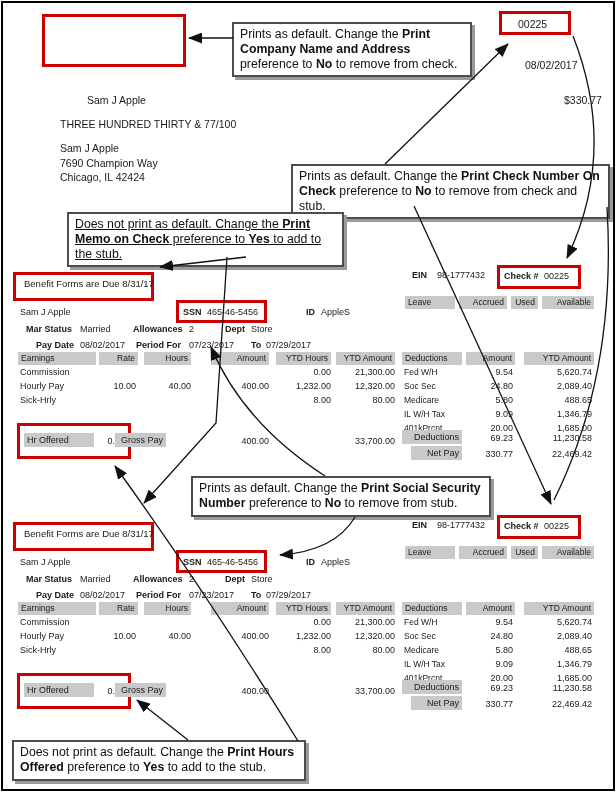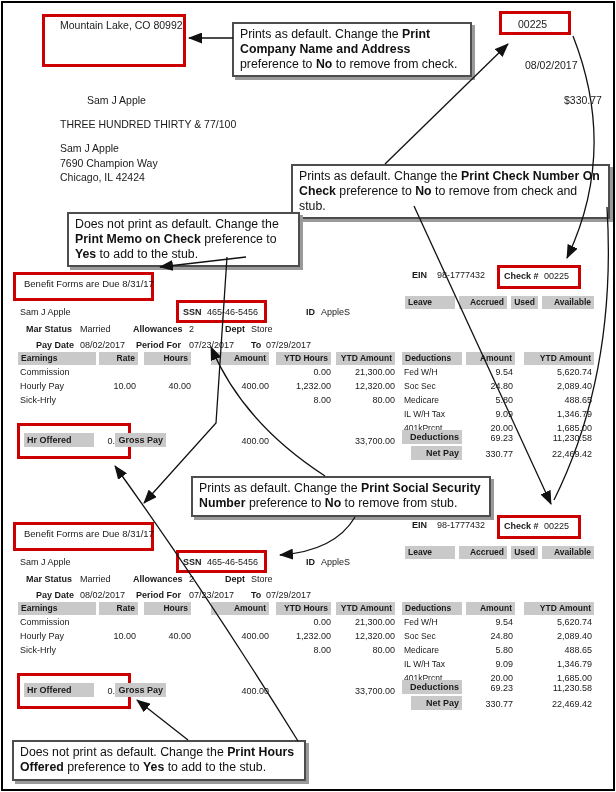--- a/index.html
+++ b/index.html
@@ -3,37 +3,36 @@
 <meta charset="utf-8">
 <style>
   html,body{margin:0;padding:0;background:#fff;}
   body{width:616px;height:792px;position:relative;overflow:hidden;
        font-family:"Liberation Sans","DejaVu Sans",sans-serif;color:#1a1a1a;}
   .page{position:absolute;left:1px;top:1px;width:610px;height:786px;border:2px solid #000;background:#fff;}
   .abs{position:absolute;white-space:nowrap;}
   .b{font-weight:bold;}
   .chk{font-size:10.5px;line-height:16px;}
   .stub-t{font-size:9px;}
-  .chip{position:absolute;background:#c9c9c9;font-size:8.5px;font-weight:bold;
+  .chip{position:absolute;background:#c9c9c9;font-size:8.5px;font-weight:normal;
         height:13px;line-height:13px;padding:0 3px;box-sizing:border-box;}
   .red-box{position:absolute;border:3px solid #cc0000;box-sizing:border-box;background:transparent;}
   .callout{position:absolute;background:#fff;border:2px solid #4d4d4d;
            box-shadow:3px 3px 0 #9a9a9a;padding:3px 6px 4px 6px;
            font-size:12.3px;line-height:1.2;color:#111;box-sizing:border-box;}
   svg.overlay{position:absolute;left:0;top:0;pointer-events:none;}
 </style>
 </head>
 <body>
 
 <div class="page">
 
   <div>
     <div class="red-box" style="left:39px;top:11px;width:144px;height:53px;"></div>
     <div class="abs chk" style="left:57px;top:14px;">
-      <div>Mountain Lake, CO  80992</div>
     </div>
 
     <div class="red-box" style="left:496px;top:8px;width:72px;height:24px;"></div>
     <div class="abs chk" style="left:515px;top:13px;">00225</div>
 
     <div class="abs chk" style="left:522px;top:54px;">08/02/2017</div>
     <div class="abs chk" style="left:84px;top:89px;">Sam J Apple</div>
     <div class="abs chk" style="left:522px;top:89px;padding-left:39px;">$330.77</div>
     <div class="abs chk" style="left:57px;top:113px;">THREE HUNDRED THIRTY &amp; 77/100</div>
     <div class="abs chk" style="left:57px;top:138px;line-height:14.5px;">
@@ -199,21 +198,21 @@
         <div class="abs stub-t" style="left: 440px; top: 168px; width: 70px; text-align: right; font-weight: normal;">69.23</div>
         <div class="abs stub-t" style="left: 519px; top: 168px; width: 70px; text-align: right; font-weight: normal;">11,230.58</div>
         <div class="chip" style="left: 408px; top: 181px; width: 51px; text-align: right; height: 14px; line-height: 14px; font-size: 9px;">Net Pay</div>
         <div class="abs stub-t" style="left: 440px; top: 184px; width: 70px; text-align: right; font-weight: normal;">330.77</div>
         <div class="abs stub-t" style="left: 519px; top: 184px; width: 70px; text-align: right; font-weight: normal;">22,469.42</div>
       </div>
     </div>
   <div id="callouts">
       <div class="callout" style="left: 229px; top: 19px; width: 240px; white-space: normal;"><span>Prints as default. Change the </span><span class="b">Print Company Name and Address</span><span> preference to </span><span class="b">No</span><span> to remove from check.</span></div>
       <div class="callout" style="left: 288px; top: 161px; width: 319px; white-space: normal;"><span>Prints as default. Change the </span><span class="b">Print Check Number On Check</span><span> preference to </span><span class="b">No</span><span> to remove from check and stub.</span></div>
-      <div class="callout" style="left: 64px; top: 209px; width: 233px; white-space: normal;"><span>Does not print as default. Change the </span><span class="b">Print Memo on Check</span><span> preference to </span><span class="b">Yes</span><span> to add to the stub.</span></div>
+      <div class="callout" style="left: 64px; top: 209px; width: 277px; white-space: normal; text-decoration: underline;"><span>Does not print as default. Change the </span><span class="b">Print Memo on Check</span><span> preference to </span><span class="b">Yes</span><span> to add to the stub.</span></div>
       <div class="callout" style="left: 188px; top: 473px; width: 300px; white-space: normal;"><span>Prints as default. Change the </span><span class="b">Print Social Security Number</span><span> preference to </span><span class="b">No</span><span> to remove from stub.</span></div>
       <div class="callout" style="left: 9px; top: 737px; width: 294px; white-space: normal;"><span>Does not print as default. Change the </span><span class="b">Print Hours Offered</span><span> preference to </span><span class="b">Yes</span><span> to add to the stub.</span></div>
     </div>
 
   <svg class="overlay" width="612" height="786" viewBox="0 0 612 786">
     <defs>
       <marker id="ah" markerUnits="userSpaceOnUse" markerWidth="15" markerHeight="11" refX="13" refY="5.5" orient="auto">
         <path d="M0,0 L14,5.5 L0,11 z" fill="#111"></path>
       </marker>
     </defs>

